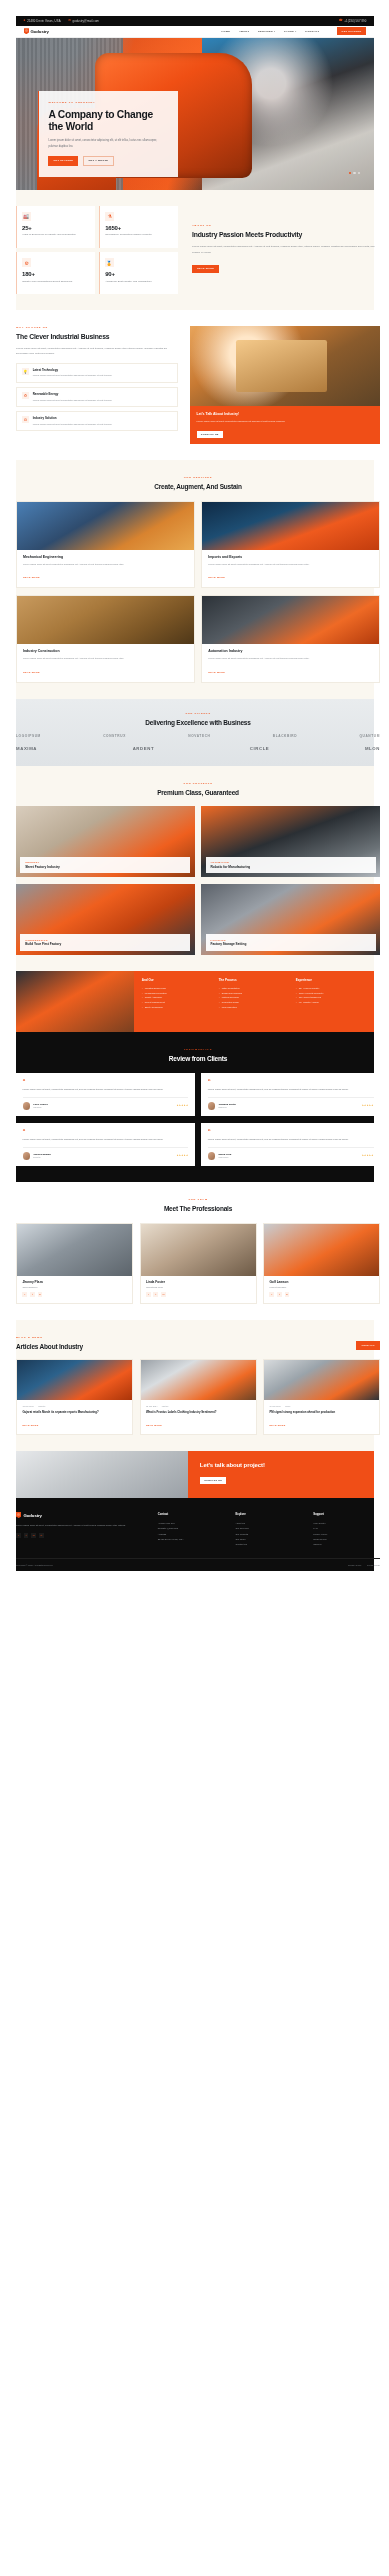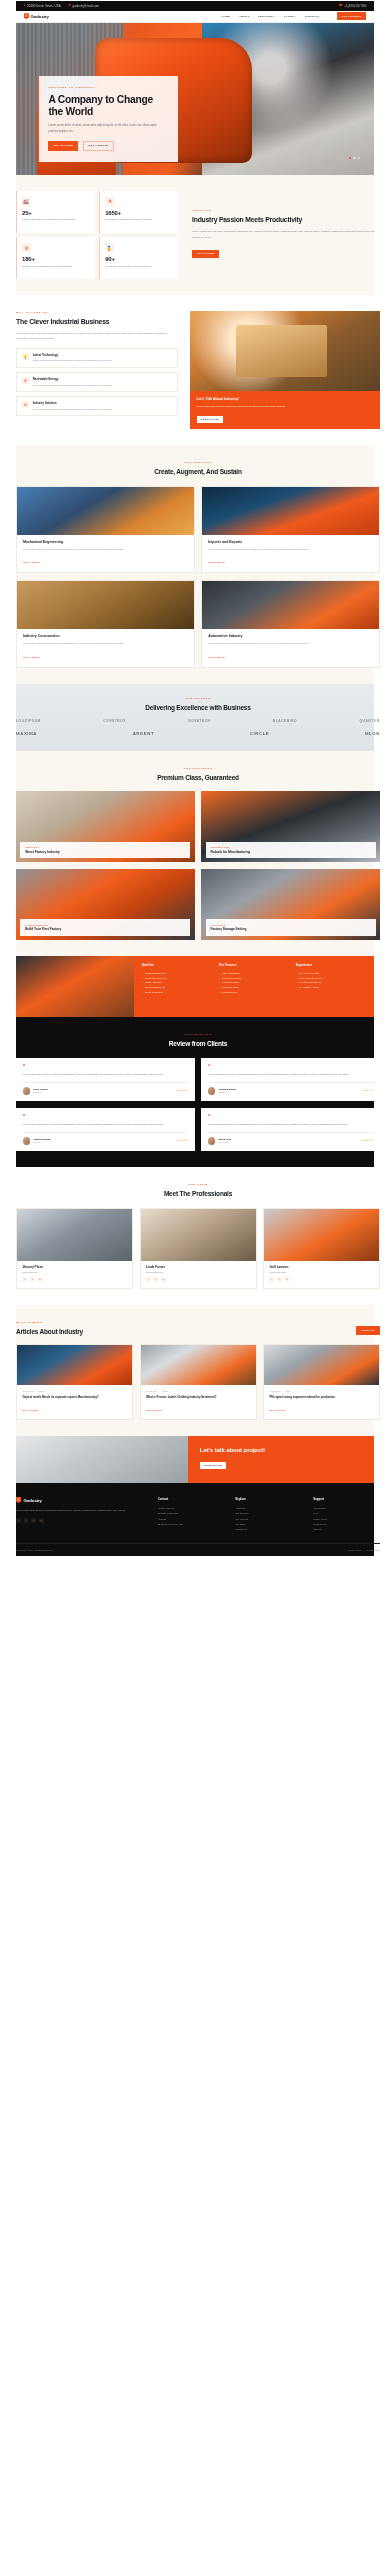--- a/index.html
+++ b/index.html
@@ -1,21 +1,21 @@
 <!DOCTYPE html>
 <html style="font-size:8.7px"><head>
 <meta charset="utf-8">
 <style>
   * { margin:0; padding:0; box-sizing:border-box; }
   body {
     width:390px; background:#fff;
     font-family:"Liberation Sans", sans-serif;
     color:#222; -webkit-font-smoothing:antialiased;
   }
-  .wrap { width:358px; margin:1px auto; }
+  .wrap { width:358px; margin:16px auto; }
   .inner { width:364px; margin:0 auto; }
 
   
   .topbar {
     background:#0d0d0d; color:#cfcfcf; height:9.7px;
     display:flex; align-items:center; padding:0 7.6px;
     font-size:2.8px; letter-spacing:0.1px;
   }
   .topbar .grp { display:flex; align-items:center; gap:7.6px; }
   .topbar .itm { display:flex; align-items:center; gap:1.6px; }

